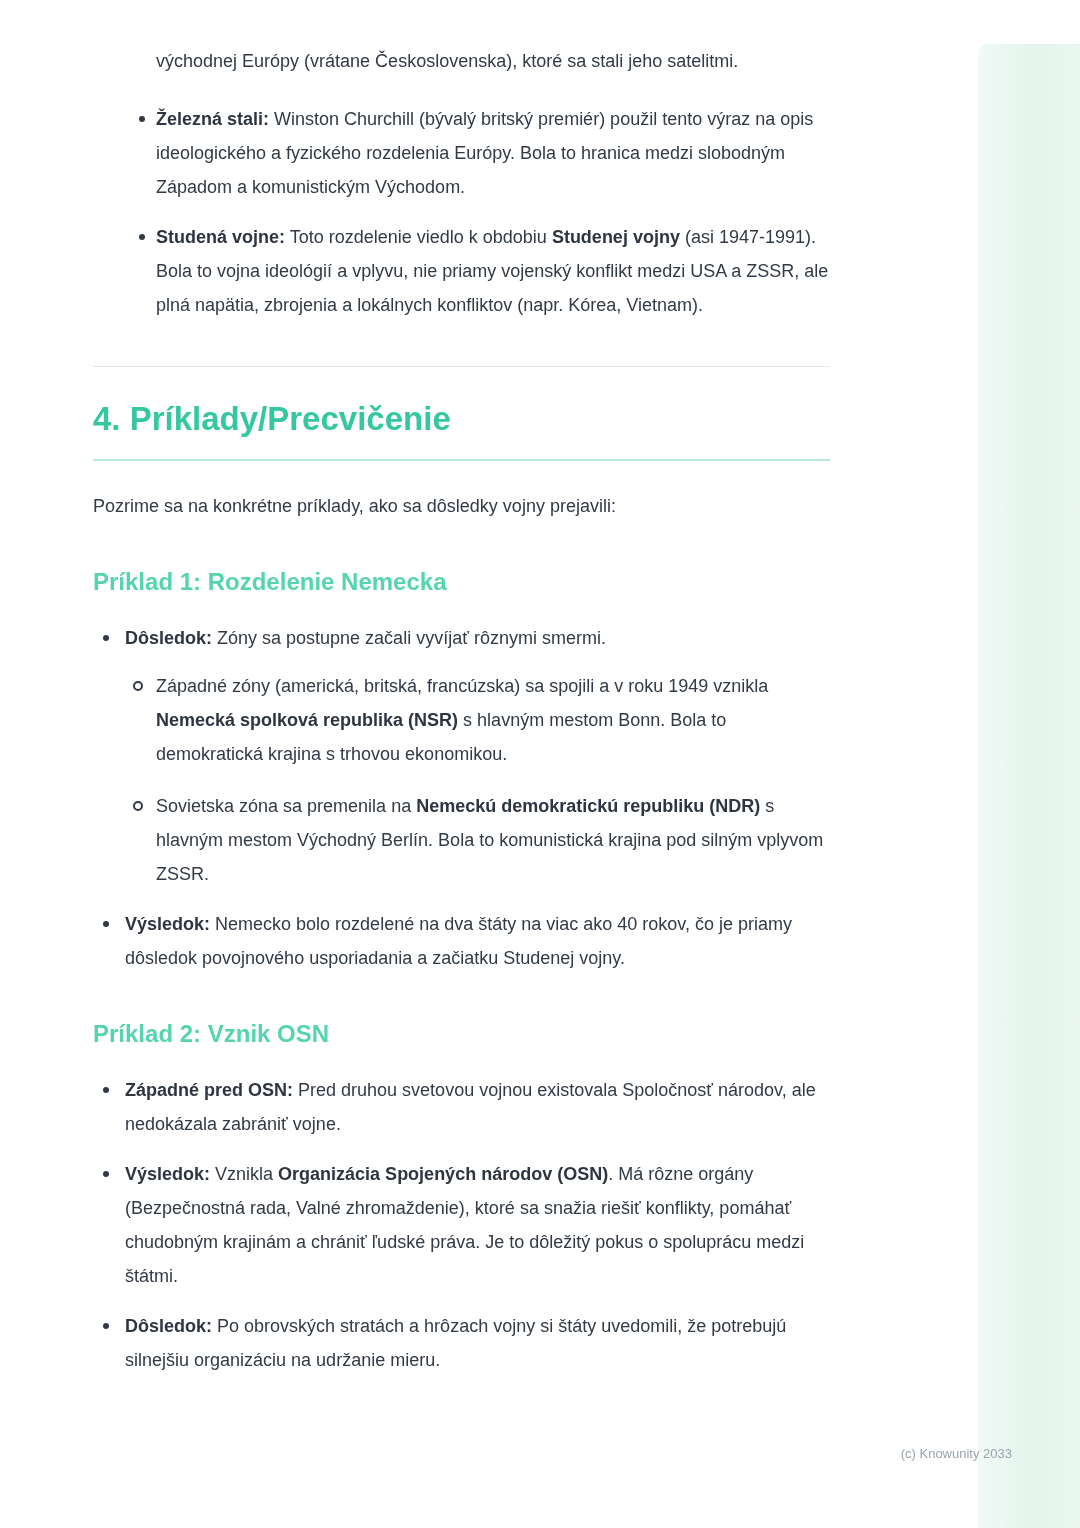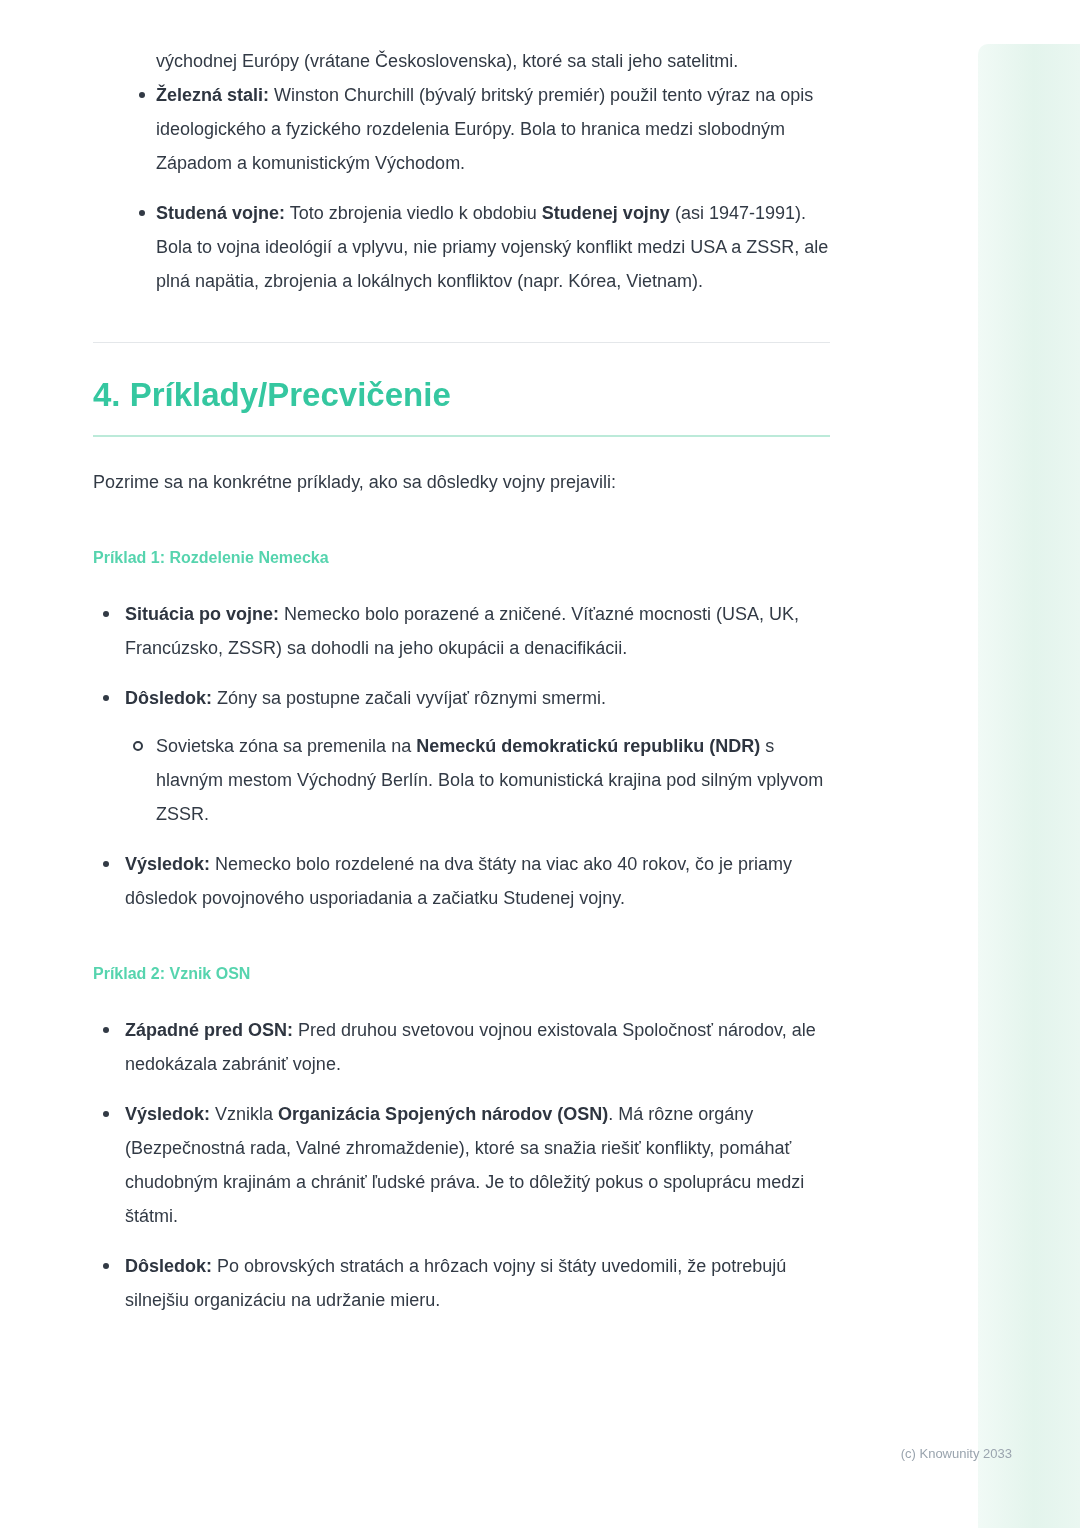--- a/index.html
+++ b/index.html
@@ -13,21 +13,21 @@
     position:absolute;top:44px;right:0;width:102px;height:1484px;
     background:linear-gradient(to right,#f1faf6 0%,#e3f4ec 55%,#eaf7f1 100%);
     border-top-left-radius:10px;
   }
   .page{
     position:relative;
     padding:44px 0 0 93px;
     width:737px;
   }
   p{margin:0;}
-  .cont{padding-left:63px;margin-bottom:0;}
+  .cont{padding-left:63px;margin-bottom:24px;}
 
   ul{list-style:none;margin:0;padding:0;}
   li{position:relative;margin-bottom:16px;}
 
   
   ul.intro-list > li{padding-left:63px;}
   ul.intro-list > li::before{
     content:"";position:absolute;left:46px;top:14px;
     width:6px;height:6px;border-radius:50%;background:#323a45;
   }
@@ -57,21 +57,21 @@
     margin:32px 0 0 0;
     font-size:33px;line-height:40px;
     color:#35c7a0;
     border-bottom:2px solid #bcead9;
     padding-bottom:20px;
     font-weight:bold;
   }
   .lead{margin:28px 0 0 0;}
   h2.ex-title{
     margin:44px 0 24px 0;
-    font-size:16px;line-height:30px;
+    font-size:24px;line-height:30px;
     color:#56d4ae;font-weight:bold;
   }
   strong{font-weight:bold;color:#2e3540;}
 
   .footer{
     position:absolute;right:68px;bottom:66px;
     font-size:13px;line-height:16px;color:#9aa4ae;
   }
 </style>
 </head>
@@ -81,39 +81,39 @@
 
 <main class="page">
 
   <p class="cont">východnej Európy (vrátane Československa), ktoré sa stali jeho satelitmi.</p>
 
   <ul class="intro-list">
     <li>
       <span><strong>Železná stali:</strong><span> Winston Churchill (bývalý britský premiér) použil tento výraz na opis ideologického a fyzického rozdelenia Európy. Bola to hranica medzi slobodným Západom a komunistickým Východom.</span></span>
     </li>
     <li>
-      <span><strong>Studená vojne:</strong><span> Toto zbrojenia viedlo k obdobiu </span><strong>Studenej vojny</strong><span> (asi 1947-1991). Bola to vojna ideológií a vplyvu, nie priamy vojenský konflikt medzi USA a ZSSR, ale plná napätia, zbrojenia a lokálnych konfliktov (napr. Kórea, Vietnam).</span></span>
+      <span><strong>Studená vojne:</strong><span> Toto rozdelenie viedlo k obdobiu </span><strong>Studenej vojny</strong><span> (asi 1947-1991). Bola to vojna ideológií a vplyvu, nie priamy vojenský konflikt medzi USA a ZSSR, ale plná napätia, zbrojenia a lokálnych konfliktov (napr. Kórea, Vietnam).</span></span>
     </li>
   </ul>
 
   <hr class="divider">
 
   <h1 class="sec-title">4. Príklady/Precvičenie</h1>
 
   <p class="lead">Pozrime sa na konkrétne príklady, ako sa dôsledky vojny prejavili:</p>
 
   <h2 class="ex-title">Príklad 1: Rozdelenie Nemecka</h2>
 
   <ul class="ex-list">
     <li>
-      <span><strong>Situácia po vojne:</strong><span> Nemecko bolo porazené a zničené. Víťazné mocnosti (USA, UK, Francúzsko, ZSSR) sa dohodli na jeho okupácii a denacifikácii.</span></span>
-    </li>
-    <li>
       <span><strong>Dôsledok:</strong><span> Zóny sa postupne začali vyvíjať rôznymi smermi.</span></span>
       <ul class="sub-list">
+        <li>
+          <span><span>Západné zóny (americká, britská, francúzska) sa spojili a v roku 1949 vznikla </span><strong>Nemecká spolková republika (NSR)</strong><span> s hlavným mestom Bonn. Bola to demokratická krajina s trhovou ekonomikou.</span></span>
+        </li>
         <li>
           <span><span>Sovietska zóna sa premenila na </span><strong>Nemeckú demokratickú republiku (NDR)</strong><span> s hlavným mestom Východný Berlín. Bola to komunistická krajina pod silným vplyvom ZSSR.</span></span>
         </li>
       </ul>
     </li>
     <li>
       <span><strong>Výsledok:</strong><span> Nemecko bolo rozdelené na dva štáty na viac ako 40 rokov, čo je priamy dôsledok povojnového usporiadania a začiatku Studenej vojny.</span></span>
     </li>
   </ul>
 

